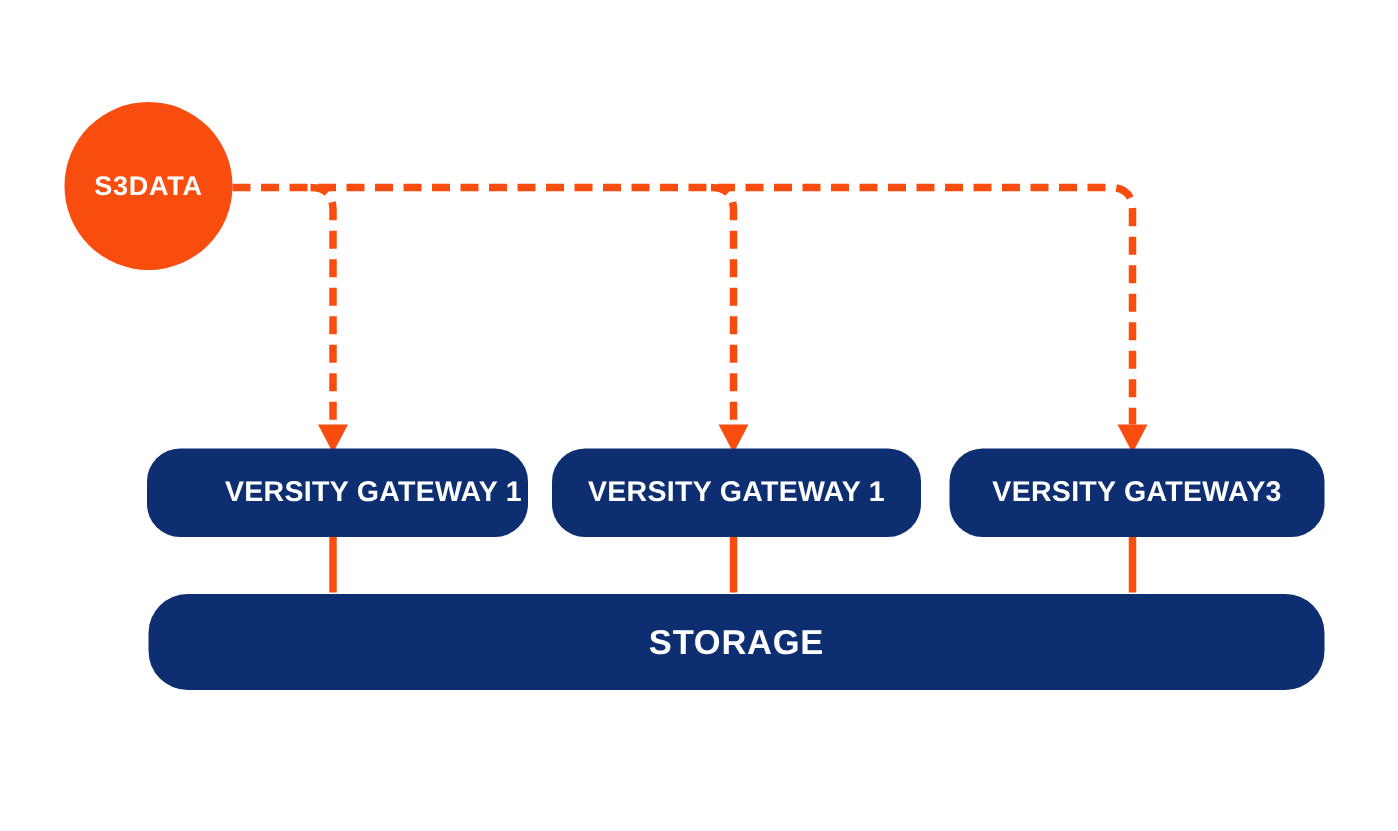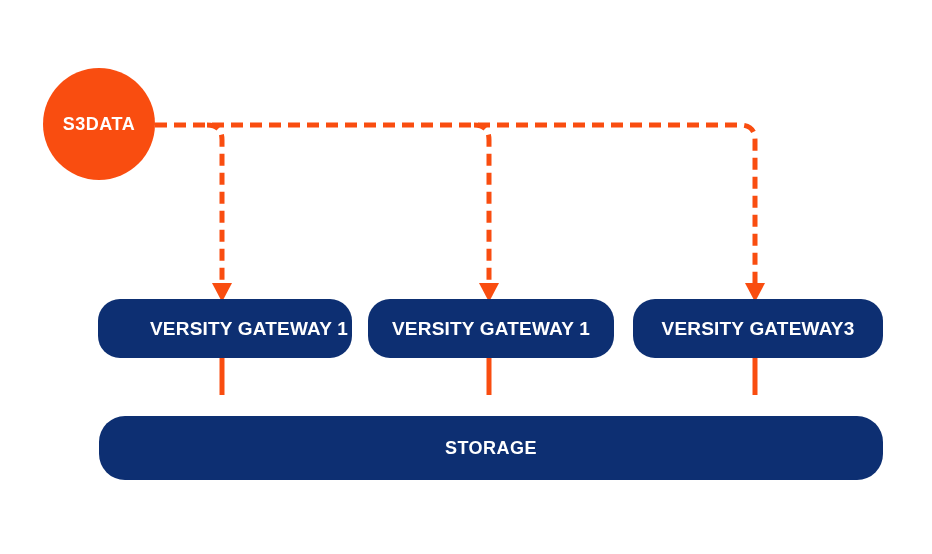--- a/index.html
+++ b/index.html
@@ -50,25 +50,25 @@
     border-radius: 22px;
     background: var(--navy);
     font-size: 19px;
     letter-spacing: 0.2px;
     white-space: nowrap;
   }
   .gateway.g1 { left: 98px;  width: 254px; padding-left: 48px; }
   .gateway.g2 { left: 368px; width: 246px; }
   .gateway.g3 { left: 633px; width: 250px; }
   .storage {
-    left: 99px; top: 416px;
+    left: 99px; top: 396px;
     width: 784px; height: 64px;
     border-radius: 26px;
     background: var(--navy);
-    font-size: 18px;
+    font-size: 23px;
     letter-spacing: 0.5px;
   }
 </style>
 </head>
 <body>
 
 <div class="canvas">
 
   <svg class="connectors" viewBox="0 0 932 554" xmlns="http://www.w3.org/2000/svg">
 

